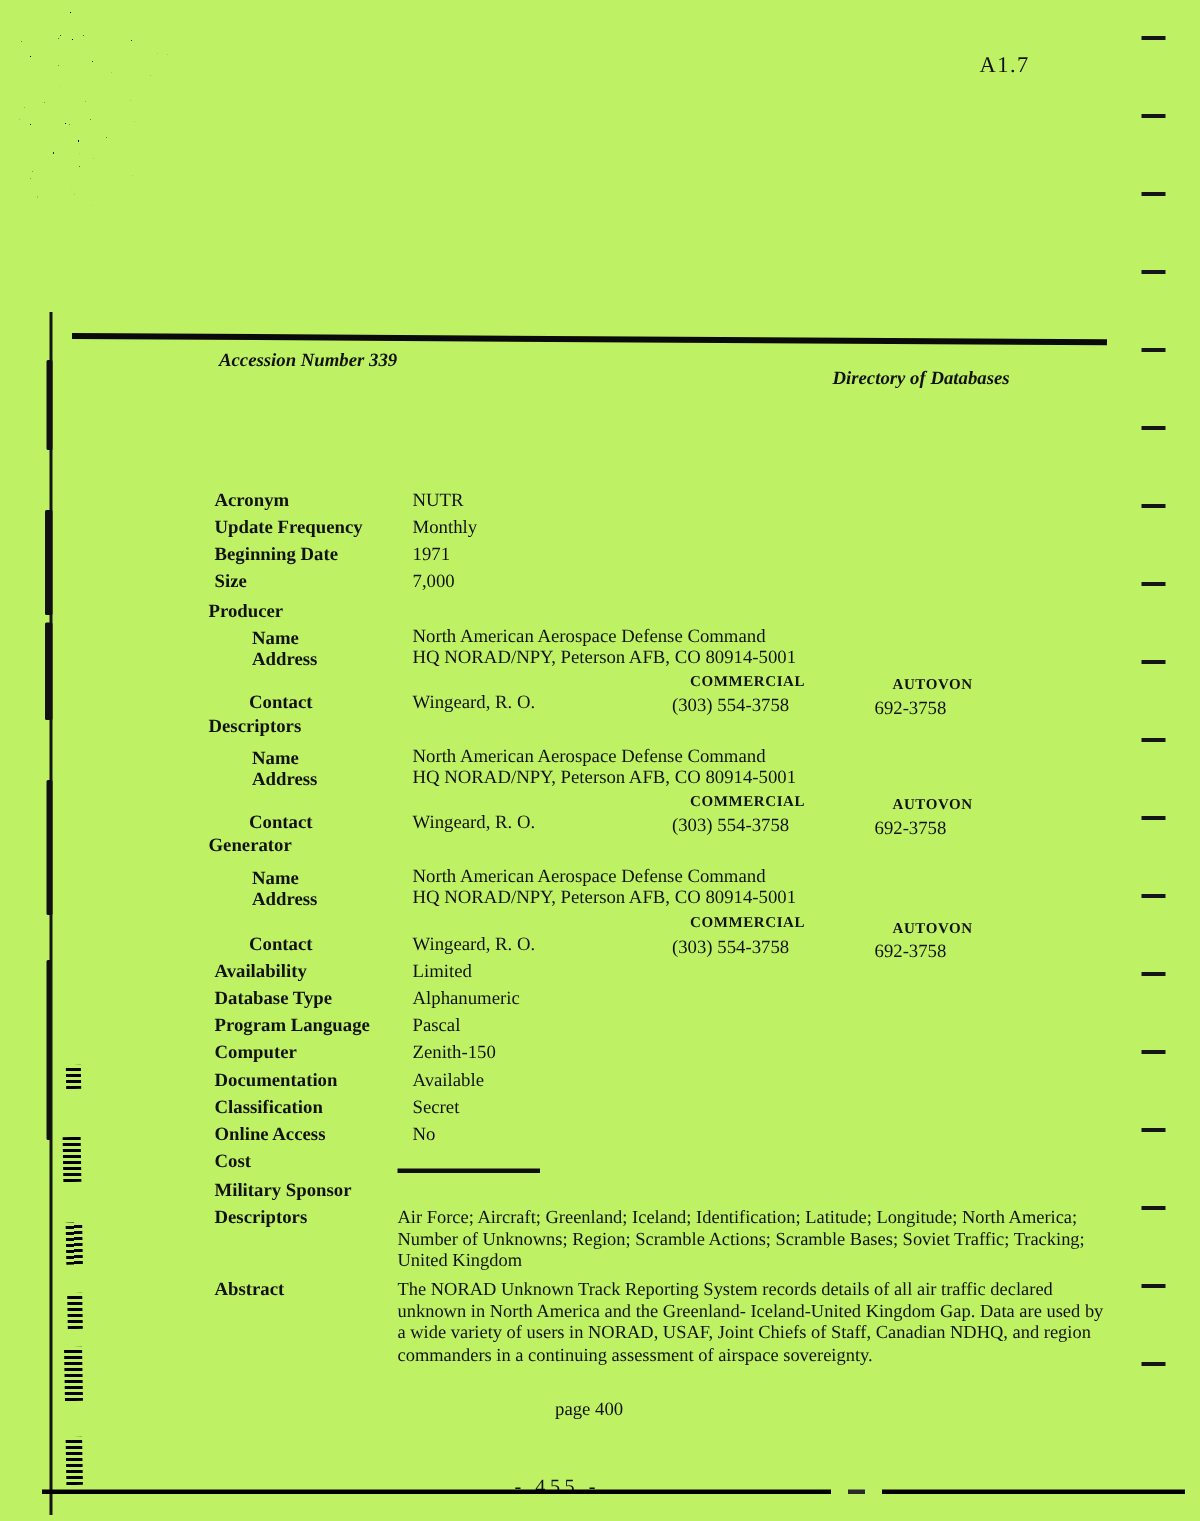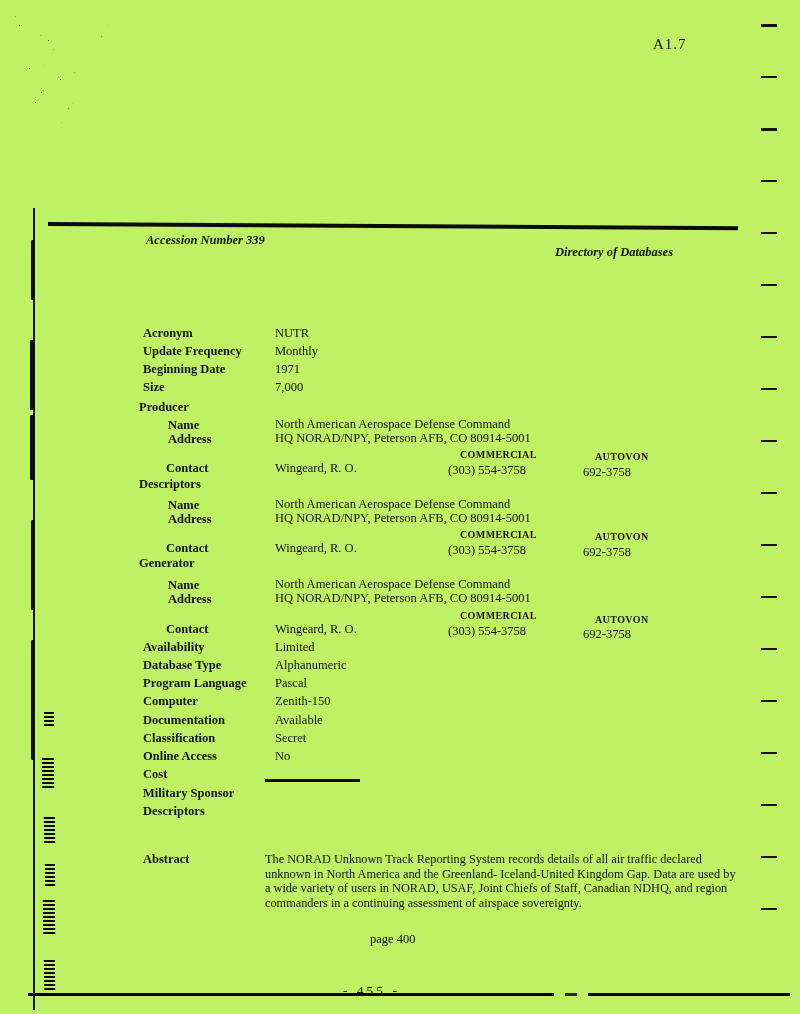--- a/index.html
+++ b/index.html
@@ -175,20 +175,21 @@
     <span class="flabel">Online Access</span><span class="fvalue">No</span>
   </div>
   <div class="frow" style="top:767px">
     <span class="flabel">Cost</span><span class="fvalue"></span>
   </div>
   <div class="cost-rule"></div>
 
   <span class="longrow-label" style="top:786px">Military Sponsor</span>
 
   <span class="longrow-label" style="top:804px">Descriptors</span>
+  <div class="longrow-text" style="top:804px">Air Force; Aircraft; Greenland; Iceland; Identification; Latitude; Longitude; North America; Number of Unknowns; Region; Scramble Actions; Scramble Bases; Soviet Traffic; Tracking; United Kingdom</div>
 
   <span class="longrow-label" style="top:852px">Abstract</span>
   <div class="longrow-text" style="top:852px">The NORAD Unknown Track Reporting System records details of all air traffic declared unknown in North America and the Greenland- Iceland-United Kingdom Gap.  Data are used by a wide variety of users in NORAD, USAF, Joint Chiefs of Staff, Canadian NDHQ, and region commanders in a continuing assessment of airspace sovereignty.</div>
 
   <div class="footer-pageref">page 400</div>
   <div class="footer-pagenum">- 455 -</div>
   <div class="bottom-rule"></div>
 
 </div>
 

